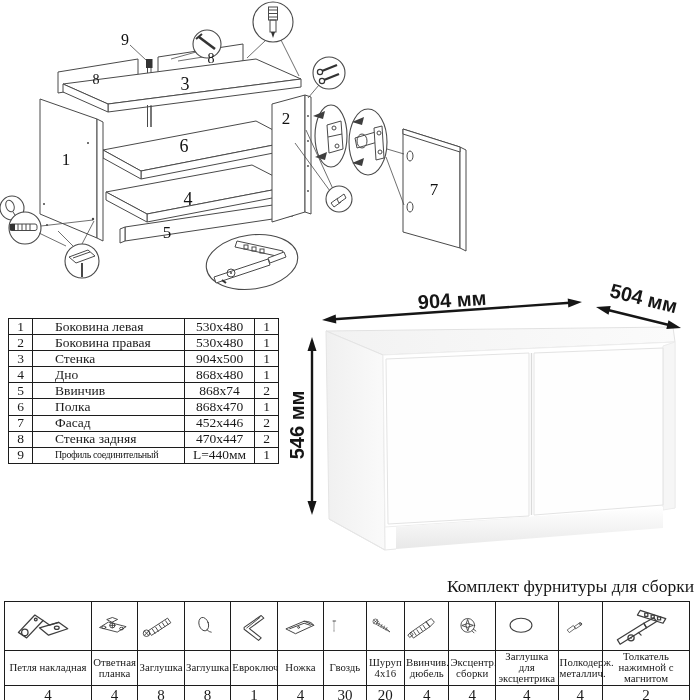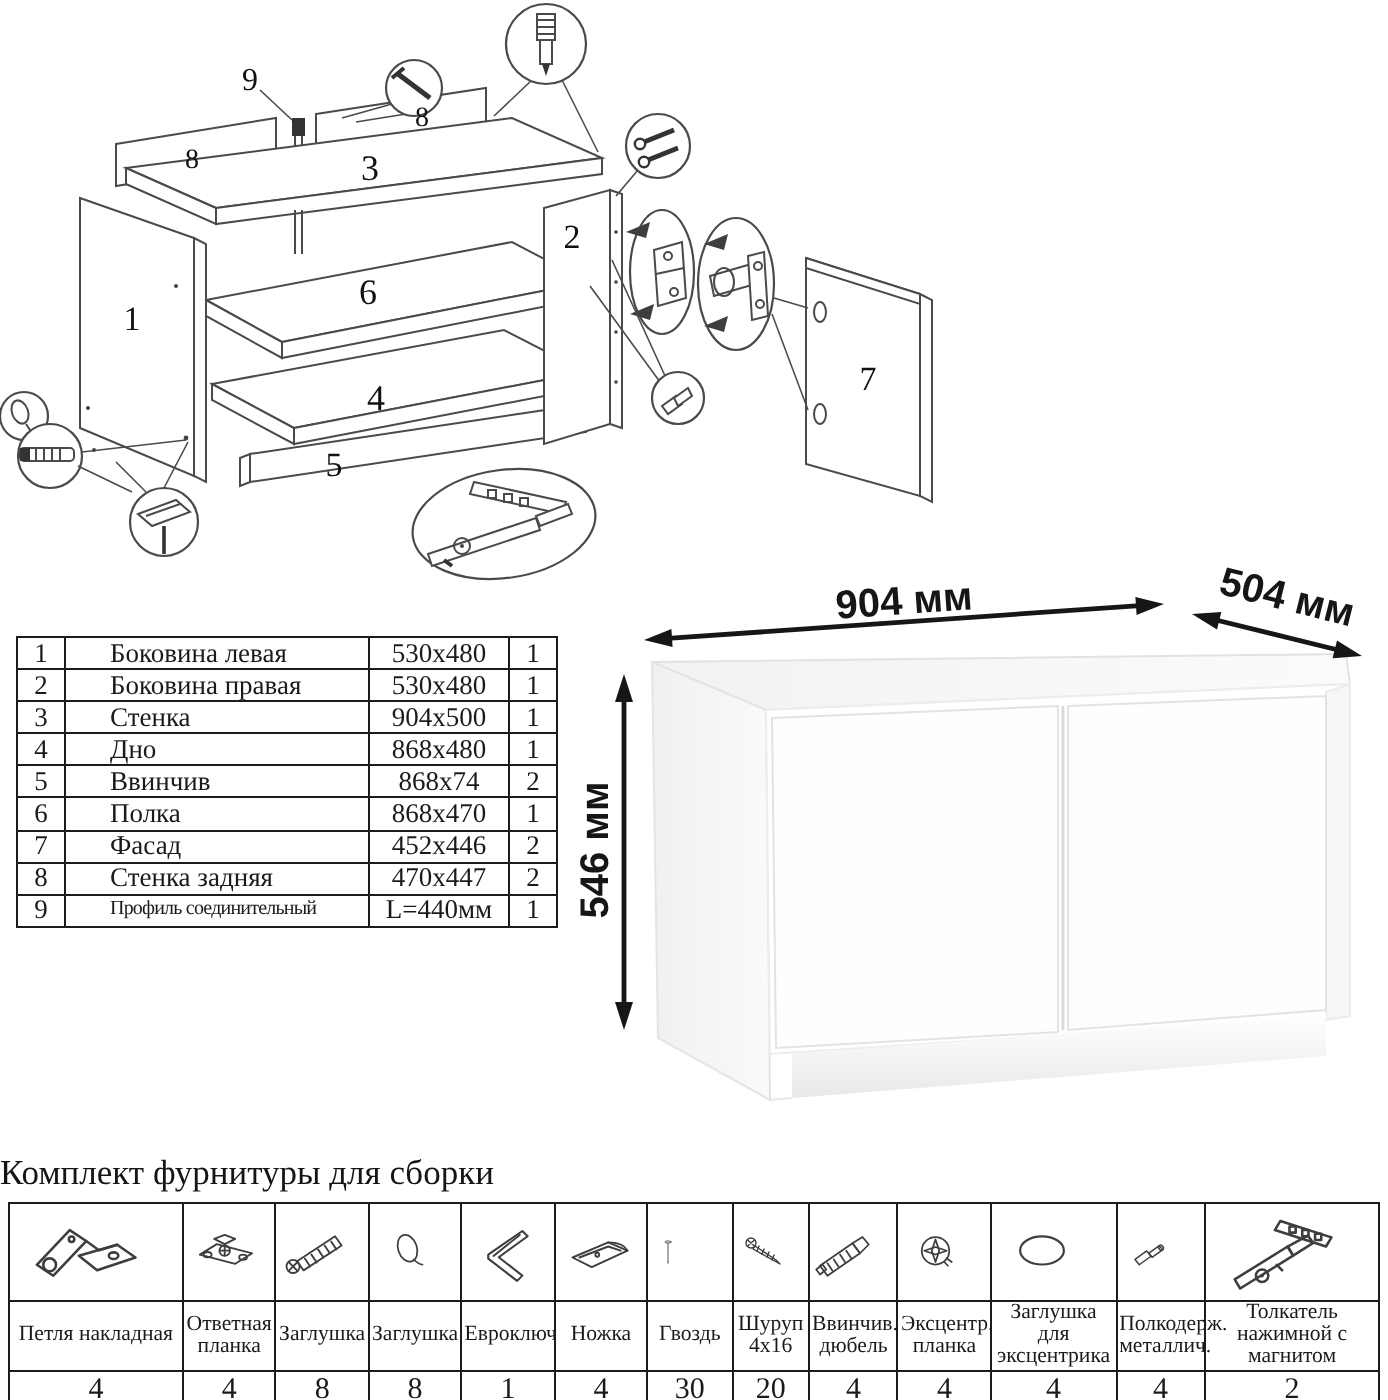--- a/index.html
+++ b/index.html
@@ -17,21 +17,21 @@
 
   
   #parts-table{position:absolute;left:8px;top:318px;border-collapse:collapse;table-layout:fixed;width:270px;}
   #parts-table td{border:1.4px solid #1c1c1c;height:15.1px;font-size:13.5px;line-height:14px;
                   padding:0 2px;white-space:nowrap;overflow:hidden;}
   #parts-table td.c{text-align:center;padding:0;}
   #parts-table td.n{padding-left:22px;}
   #parts-table tr:last-child td.n{font-size:10px;letter-spacing:-.4px;}
 
   
-  #kit-title{position:absolute;left:0;top:576px;width:694px;text-align:left;
+  #kit-title{position:absolute;left:0;top:576px;width:694px;text-align:right;
              font-size:17.5px;color:#151515;}
   #kit-table{position:absolute;left:4px;top:601px;border-collapse:collapse;table-layout:fixed;width:686px;}
   #kit-table td{border:1.4px solid #1c1c1c;text-align:center;vertical-align:middle;padding:0;}
   #kit-table tr.icons td{height:48px;}
   #kit-table tr.names td{height:26px;font-size:10.8px;line-height:11.2px;padding:0 1px;}
   #kit-table tr.counts td{height:19px;font-size:15px;}
   .ic{stroke:#3e3e3e;stroke-width:1.4;fill:none;stroke-linejoin:round;stroke-linecap:round;}
   .icf{fill:#3e3e3e;stroke:none;}
 </style>
 </head>
@@ -463,21 +463,21 @@
     <tr class="names">
       <td>Петля накладная</td>
       <td>Ответная планка</td>
       <td>Заглушка</td>
       <td>Заглушка</td>
       <td>Евроключ</td>
       <td>Ножка</td>
       <td>Гвоздь</td>
       <td>Шуруп 4x16</td>
       <td>Ввинчив. дюбель</td>
-      <td>Эксцентр. планка</td>
+      <td>Эксцентр. сборки</td>
       <td>Заглушка для эксцентрика</td>
       <td>Полкодерж. металлич.</td>
       <td>Толкатель нажимной с магнитом</td>
     </tr>
     <tr class="counts">
       <td>4</td>
       <td>4</td>
       <td>8</td>
       <td>8</td>
       <td>1</td>

